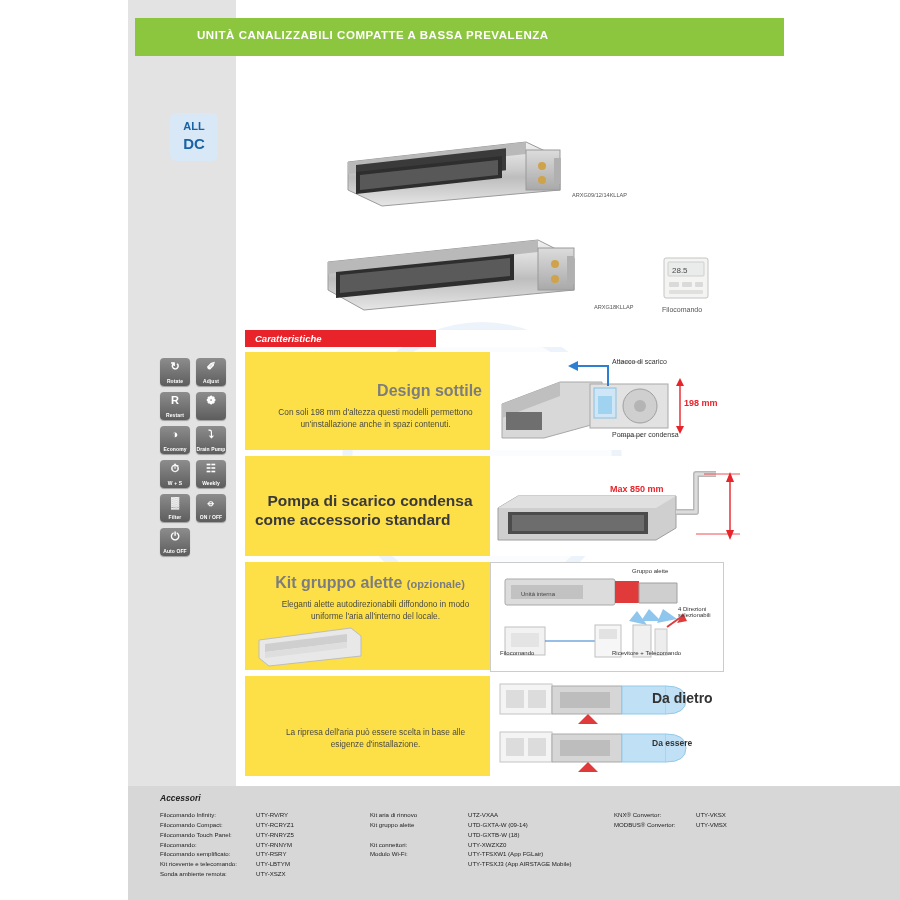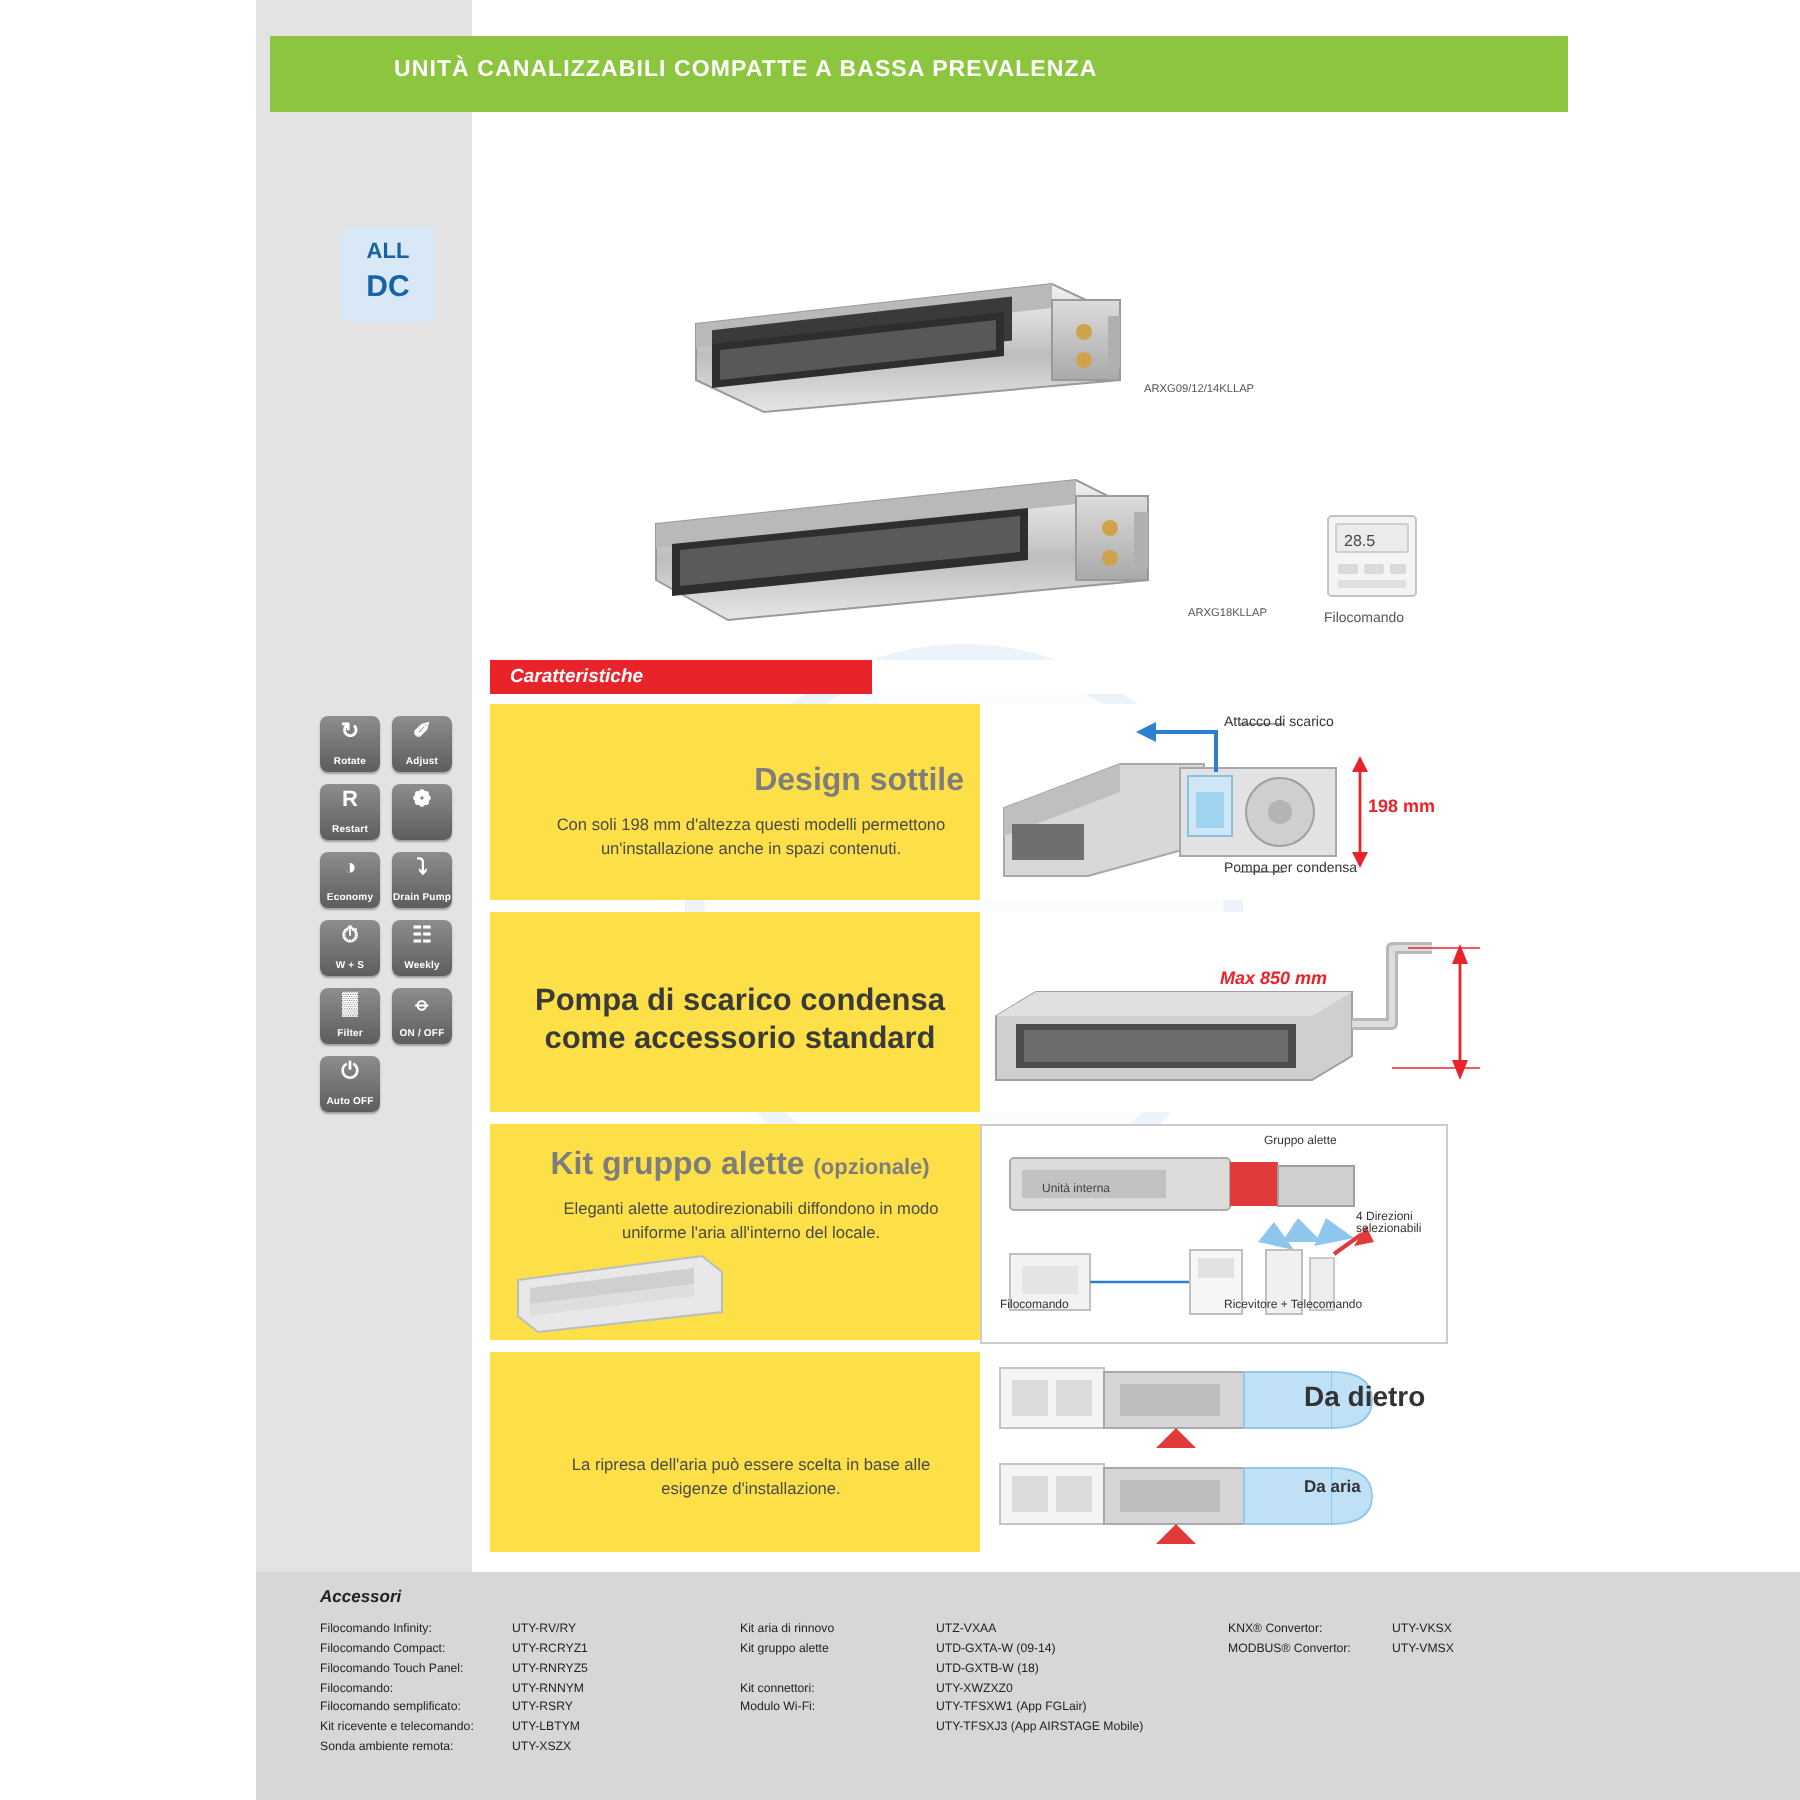--- a/index.html
+++ b/index.html
@@ -260,42 +260,42 @@
       <polygon points="190,26 186,34 194,34" fill="#e8232a"></polygon>
       <polygon points="190,82 186,74 194,74" fill="#e8232a"></polygon>
     </svg>
   </div>
   <div class="lbl" style="left:612px;top:358px;">Attacco di scarico</div>
   <div class="lbl" style="left:612px;top:431px;">Pompa per condensa</div>
   <div class="red-lbl" style="left:684px;top:398px;">198 mm</div>
 
   <div class="fb" style="left:245px;top:456px;width:274px;height:100px;">
     <div class="h" style="position:absolute;left:10px;top:36px;width:230px;text-align:center;color:#3a3a3a;font-size:15.5px;">Pompa di scarico condensa</div>
-    <div class="h" style="position:absolute;left:10px;top:55px;width:230px;text-align:center;color:#3a3a3a;font-size:15.5px;">come accessorio standard</div>
+    <div class="h" style="position:absolute;left:10px;top:55px;width:230px;color:#3a3a3a;font-size:15.5px;">come accessorio standard</div>
   </div>
   <div class="diagram" style="left:490px;top:456px;width:285px;height:100px;">
     <svg width="285" height="100" viewBox="0 0 285 100">
       <rect x="0" y="0" width="285" height="100" fill="#ffffff"></rect>
 
       <polygon points="8,52 28,40 186,40 186,72 166,84 8,84" fill="#cfcfcf" stroke="#9f9f9f"></polygon>
       <polygon points="8,52 28,40 186,40 166,52" fill="#e0e0e0"></polygon>
       <rect x="18" y="56" width="140" height="22" fill="#4c4c4c"></rect>
       <rect x="22" y="59" width="132" height="16" fill="#6d6d6d"></rect>
 
       <path d="M186 56 L206 56 L206 18 L226 18" stroke="#b8b8b8" stroke-width="6" fill="none" stroke-linejoin="round"></path>
       <path d="M186 56 L206 56 L206 18 L226 18" stroke="#dcdcdc" stroke-width="3" fill="none" stroke-linejoin="round"></path>
 
       <line x1="240" y1="22" x2="240" y2="78" stroke="#e8232a" stroke-width="1.4"></line>
       <polygon points="240,16 236,26 244,26" fill="#e8232a"></polygon>
       <polygon points="240,84 236,74 244,74" fill="#e8232a"></polygon>
       <line x1="206" y1="78" x2="250" y2="78" stroke="#e8232a" stroke-width=".8"></line>
       <line x1="214" y1="18" x2="250" y2="18" stroke="#e8232a" stroke-width=".8"></line>
     </svg>
   </div>
-  <div class="red-lbl" style="left:610px;top:484px;font-style:italic;">Max 850 mm</div>
+  <div class="red-lbl" style="left:610px;top:484px;">Max 850 mm</div>
 
   <div class="fb" style="left:245px;top:562px;width:245px;height:108px;">
     <div style="position:absolute;left:10px;top:12px;width:230px;text-align:center;">
       <span class="h">Kit gruppo alette</span>
       <span style="font-size:11px;color:#7d7d7d;font-weight:700;">(opzionale)</span>
     </div>
     <div class="p" style="position:absolute;left:28px;top:36px;width:205px;text-align:center;">Eleganti alette autodirezionabili diffondono in modo uniforme l'aria all'interno del locale.</div>
 
     <div style="position:absolute;left:10px;top:62px;">
       <svg width="110" height="44" viewBox="0 0 110 44">
@@ -359,21 +359,21 @@
       <rect x="16" y="62" width="18" height="18" fill="#dcdcdc"></rect>
       <rect x="38" y="62" width="18" height="18" fill="#dcdcdc"></rect>
       <polygon points="62,58 132,58 132,86 62,86" fill="#d6d6d6" stroke="#a9a9a9"></polygon>
       <rect x="70" y="64" width="50" height="16" fill="#bdbdbd"></rect>
       <path d="M132 58 L176 58 L176 86 L132 86 Z" fill="#bfe0f5" stroke="#93c9e8"></path>
       <path d="M176 58 Q196 58 196 72 Q196 86 176 86" fill="#bfe0f5" stroke="#93c9e8"></path>
       <polygon points="98,86 108,96 88,96" fill="#e03a3a"></polygon>
     </svg>
   </div>
   <div style="position:absolute;left:652px;top:690px;font-size:14px;font-weight:700;color:#333;">Da dietro</div>
-  <div style="position:absolute;left:652px;top:738px;font-size:8.5px;font-weight:700;color:#333;">Da aria</div>
+  <div style="position:absolute;left:652px;top:738px;font-size:8.5px;font-weight:700;color:#333;">Da essere</div>
 
   <div class="acc-band"></div>
   <div class="acc-title">Accessori</div>
 
   <div class="acc-col" style="left:160px;top:810px;width:210px;">
     <div class="r">
         <span class="k">Filocomando Infinity:</span>
         <span class="v">UTY-RV/RY</span>
       </div>
     <div class="r">

